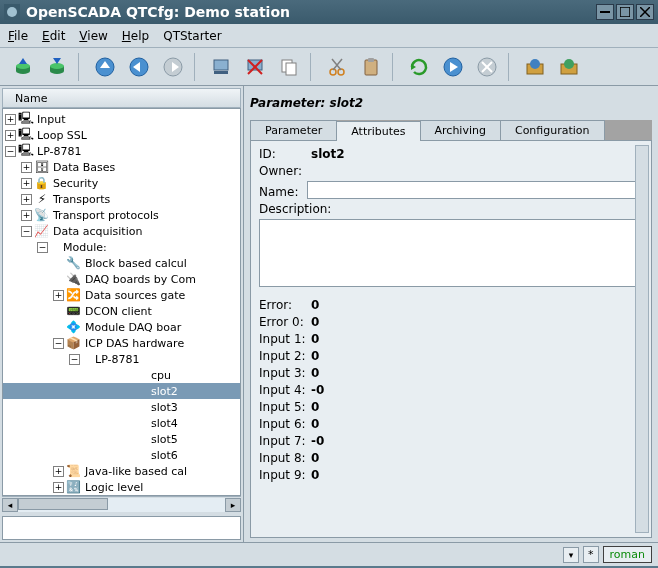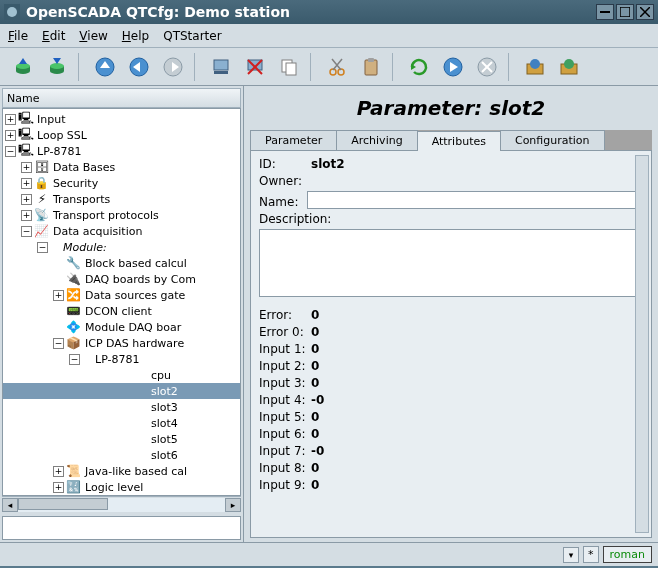--- a/index.html
+++ b/index.html
@@ -14,42 +14,42 @@
 .menubar .menuitem { cursor: pointer; color: #000; }
 .menubar .menuitem .ul { text-decoration: underline; }
 
 .toolbar { height: 38px; background: #d4dde3; display: flex; align-items: center; padding: 0 8px; gap: 4px; border-bottom: 1px solid #8a9aa6; }
 .toolbar .tbtn { width: 30px; height: 30px; display: flex; align-items: center; justify-content: center; border: 1px solid transparent; border-radius: 3px; cursor: pointer; }
 .toolbar .sep { width: 6px; height: 28px; border-left: 1px solid #a0b0bc; margin: 0 2px; }
 
 .content { display: flex; height: 456px; background: #d4dde3; }
 
 .leftpane { width: 244px; display: flex; flex-direction: column; border-right: 1px solid #8a9aa6; padding: 2px; }
-.treehdr { height: 20px; background: linear-gradient(to bottom, #f0f4f7, #d4dde3); border: 1px solid #a0b0bc; display: flex; align-items: center; padding: 0 4px; font-size: 11px; }
+.treehdr { height: 20px; background: linear-gradient(to bottom, #f0f4f7, #d4dde3); border: 1px solid #a0b0bc; display: flex; align-items: center; padding: 0 12px; font-size: 11px; }
 .treebox { flex: 1; background: #fff; border: 1px solid #8a9aa6; overflow: hidden; position: relative; }
 .tree { padding: 2px 0; height: 100%; overflow: hidden; }
 .tree .node { display: flex; align-items: center; height: 16px; white-space: nowrap; padding-left: 2px; }
 .tree .exp { width: 11px; height: 11px; border: 1px solid #808080; background: #fff; display: flex; align-items: center; justify-content: center; font-size: 9px; line-height: 1; margin-right: 2px; cursor: pointer; color: #000; }
 .tree .noexp { width: 11px; height: 11px; margin-right: 2px; }
 .tree .ticon { width: 16px; height: 16px; margin-right: 3px; display: flex; align-items: center; justify-content: center; }
 .tree .lbl { font-size: 11px; }
 .tree .selected { background: #7a9ab5; color: #fff; }
 .tree .ind1 { padding-left: 18px; }
 .tree .ind2 { padding-left: 34px; }
 .tree .ind3 { padding-left: 50px; }
 .tree .ind4 { padding-left: 66px; }
 .tree .ind5 { padding-left: 82px; gap: 20px; }
 .hscroll { height: 16px; background: #d4dde3; border-top: 1px solid #a0b0bc; display: flex; align-items: center; }
 .hscroll .arr { width: 16px; height: 14px; background: #c4cdd3; border: 1px solid #8a9aa6; cursor: pointer; display:flex; align-items:center; justify-content:center; font-size:9px;}
 .hscroll .track { flex: 1; height: 14px; background: #e4edf3; position: relative; }
 .hscroll .thumb { position: absolute; left: 0; width: 90px; height: 12px; background: #c4cdd3; border: 1px solid #8a9aa6; top: 0; }
 .searchbox { height: 24px; background: #fff; border: 1px solid #8a9aa6; margin-top: 4px; }
 
 .rightpane { flex: 1; display: flex; flex-direction: column; padding: 4px 6px; }
-.paramtitle { text-align: center; font-style: italic; font-weight: bold; font-size: 20px; padding: 6px 0 10px 0; }
+.paramtitle { text-align: left; font-style: italic; font-weight: bold; font-size: 12px; padding: 6px 0 10px 0; }
 .tabs { display: flex; background: #a3a3a3; border-bottom: 1px solid #8a9aa6; }
 .tab { padding: 3px 14px; border: 1px solid #8a9aa6; border-bottom: none; background: #d4dde3; margin-right: -1px; cursor: pointer; font-size: 11px; }
 .tab.active { background: #e8eef2; position: relative; top: 1px; }
 .panel { flex: 1; background: #e8eef2; border: 1px solid #8a9aa6; border-top: none; padding: 6px 8px; overflow: auto; position: relative; }
 .panel .row { display: flex; align-items: flex-end; margin-bottom: 3px; font-size: 11px; }
 .panel .row .k { min-width: 48px; }
 .panel .row .v { font-weight: bold; margin-left: 4px; }
 .panel input[type="text"] { flex: 1; border: 1px solid #8a9aa6; height: 18px; background: #fff; padding: 0 2px; }
 .panel textarea { width: 100%; height: 68px; border: 1px solid #8a9aa6; background: #fff; resize: none; }
 .panel .vscrollstub { position: absolute; right: 2px; top: 4px; bottom: 4px; width: 14px; background: #d4dde3; border:1px solid #a0b0bc; }
@@ -245,21 +245,21 @@
             <span class="lbl">Transport protocols</span>
           </div>
         <div class="node ind1">
             <span class="exp">−</span>
             <span class="ticon">📈</span>
             <span class="lbl">Data acquisition</span>
           </div>
         <div class="node ind2">
             <span class="exp">−</span>
             <span class="noexp"></span>
-            <span class="lbl" style="font-style:italic">Module:</span>
+            <span class="lbl" style="">Module:</span>
           </div>
         <div class="node ind3">
             <span class="noexp"></span>
             <span class="ticon">🔧</span>
             <span class="lbl">Block based calcul</span>
           </div>
         <div class="node ind3">
             <span class="noexp"></span>
             <span class="ticon">🔌</span>
             <span class="lbl">DAQ boards by Com</span>
@@ -339,22 +339,22 @@
         </div>
       <span class="arr">▸</span>
     </div>
     <div class="searchbox"></div>
   </div>
 
   <div class="rightpane">
     <div class="paramtitle">Parameter: slot2</div>
     <div class="tabs">
       <div class="tab">Parameter</div>
+      <div class="tab active">Attributes</div>
       <div class="tab">Archiving</div>
-      <div class="tab active">Attributes</div>
       <div class="tab">Configuration</div>
     </div>
     <div class="panel">
       <div class="row">
           <span class="k">ID:</span>
           <span class="v">slot2</span>
         </div>
       <div class="row">
           <span class="k">Owner:</span>
           <span class="v"></span>

